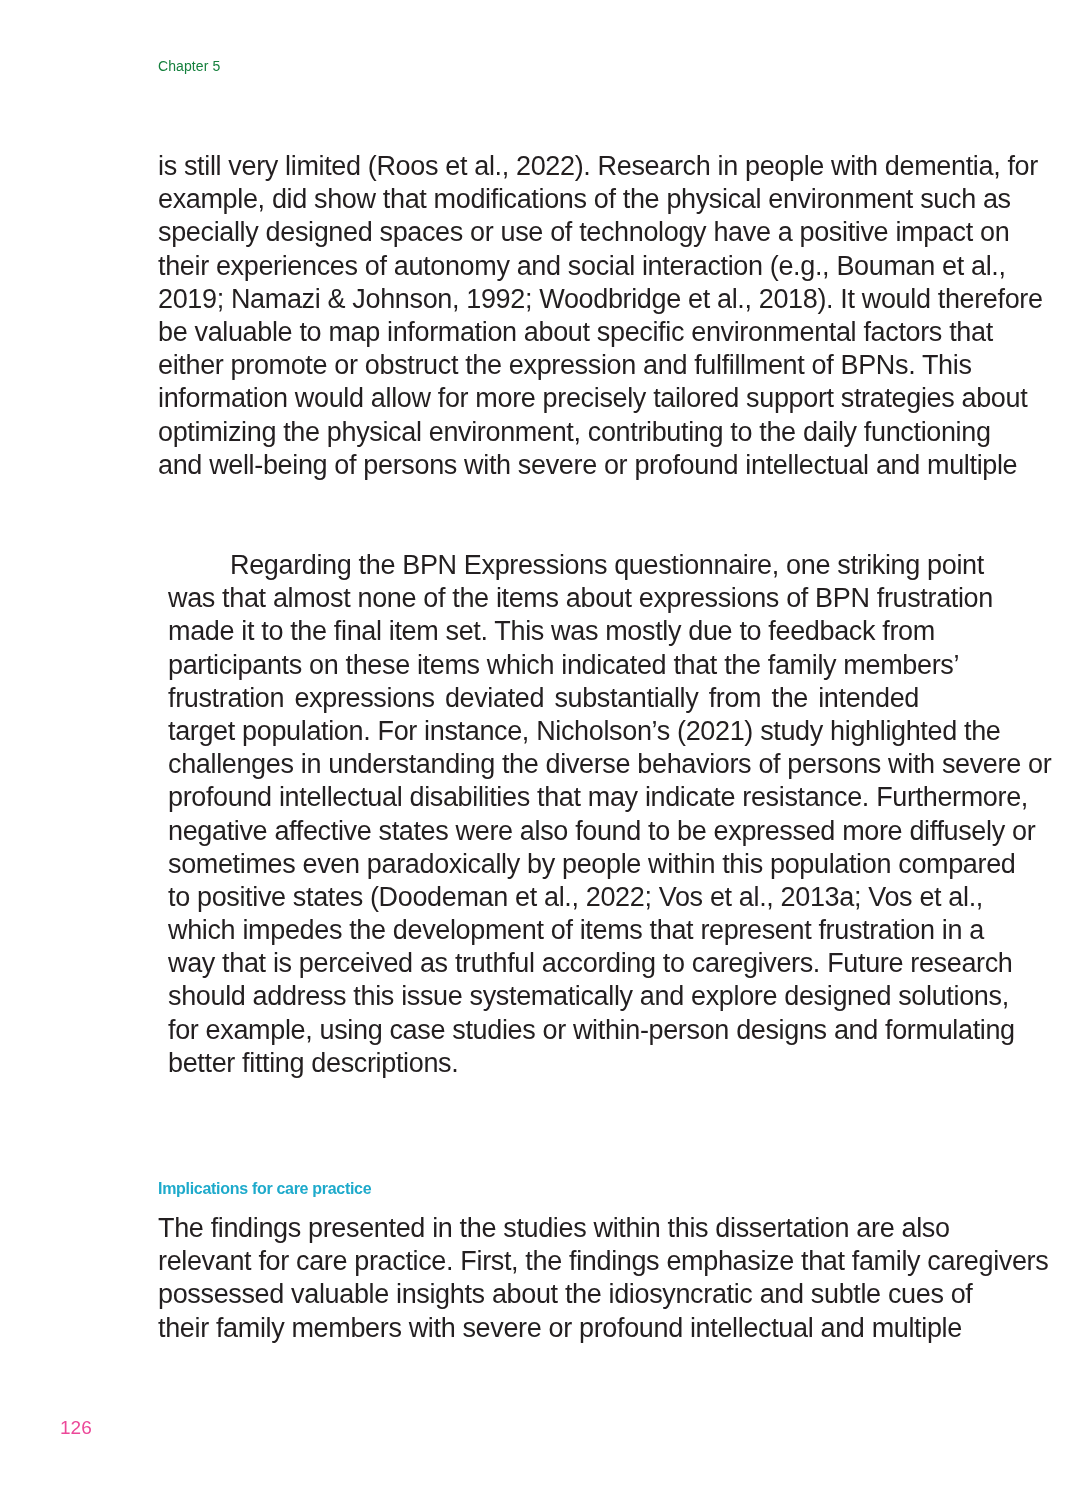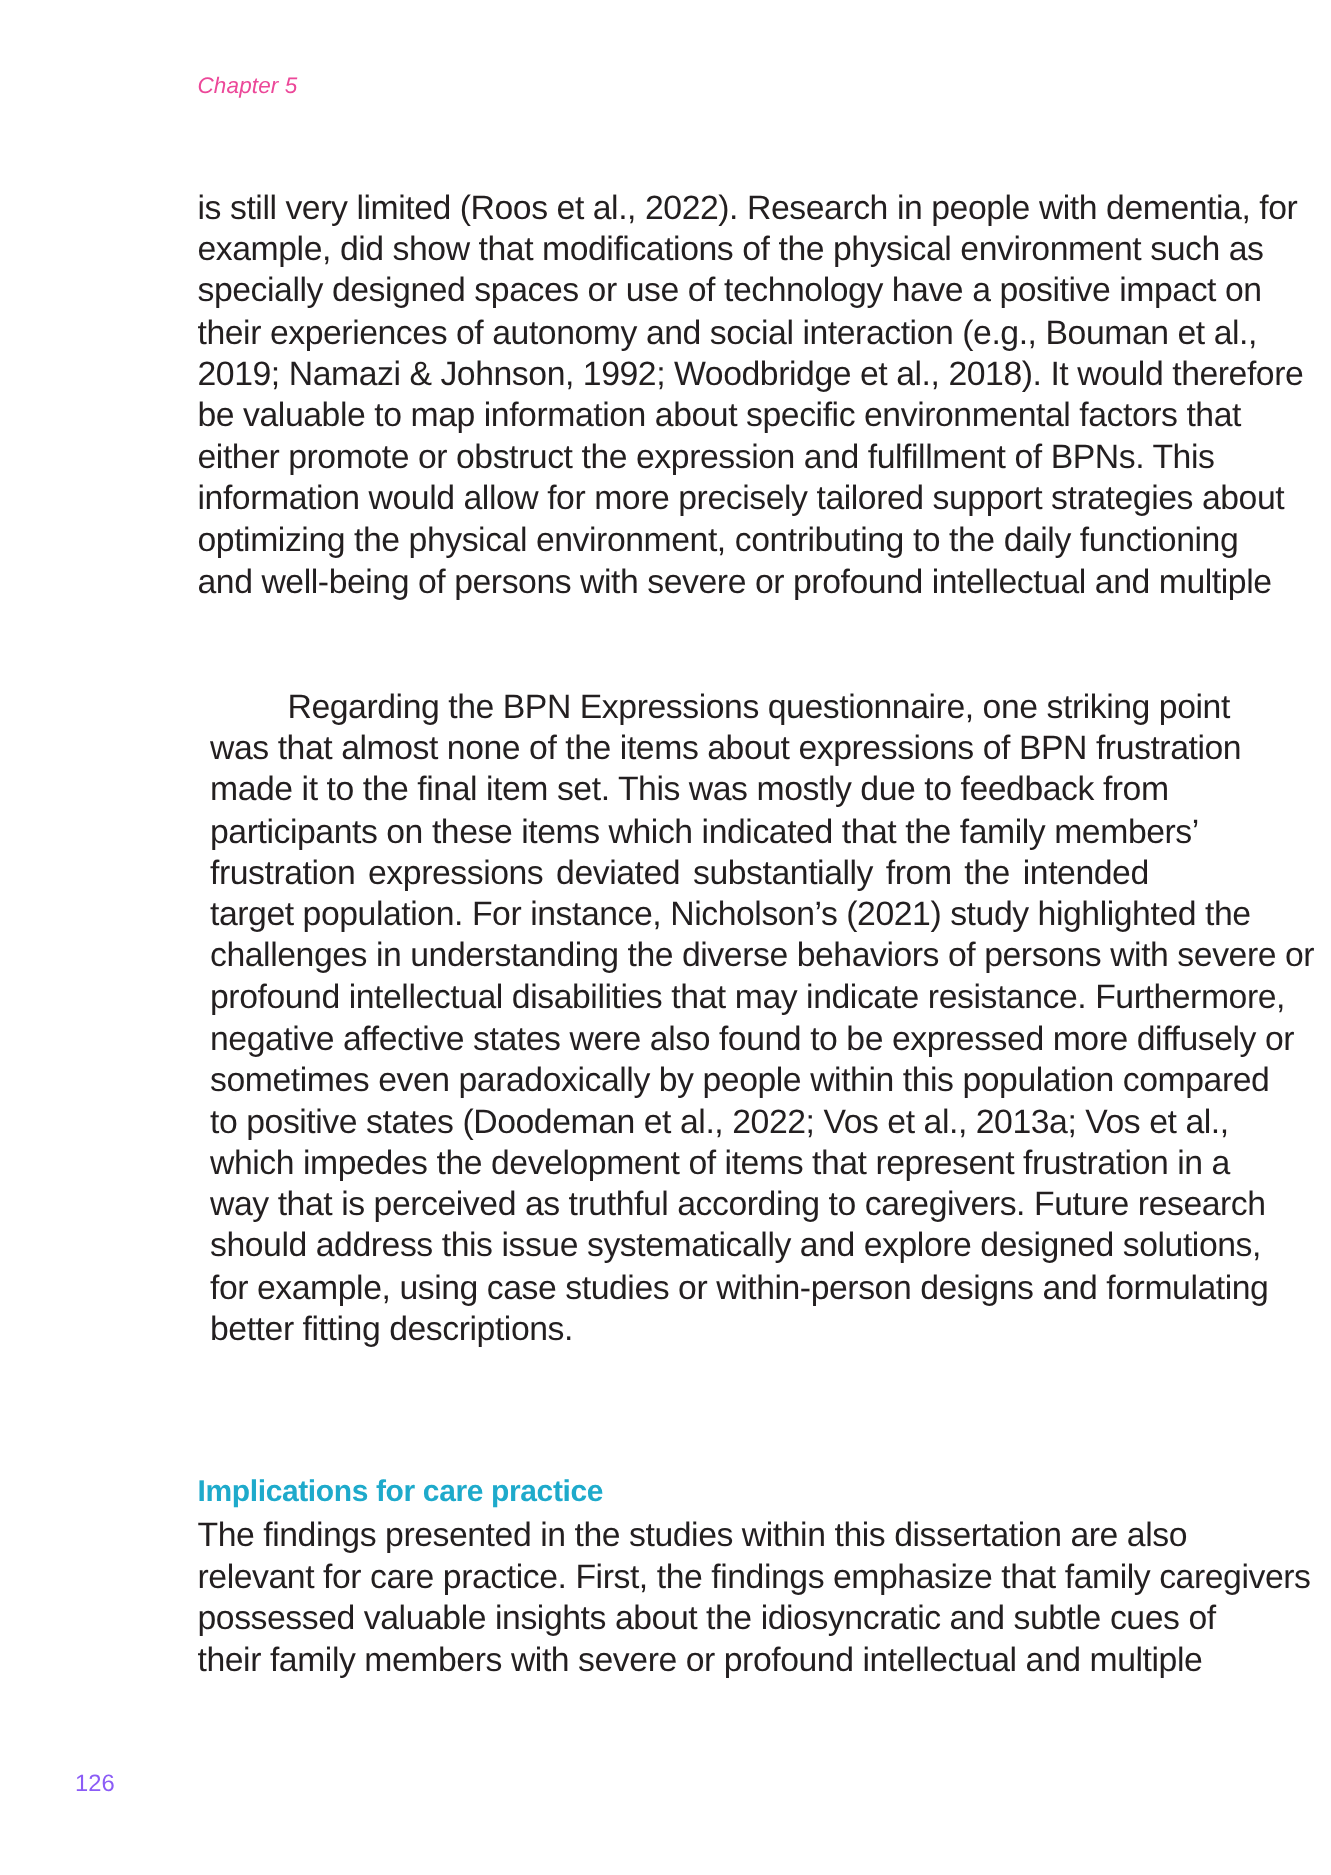--- a/index.html
+++ b/index.html
@@ -1,26 +1,26 @@
 <!DOCTYPE html>
 <html><head>
 <meta charset="utf-8">
 <style>
   html, body { margin: 0; padding: 0; background: #ffffff; }
   body { width: 1065px; height: 1500px; position: relative; overflow: hidden;
          font-family: "Liberation Sans", "DejaVu Sans", sans-serif; color: #231f20; }
-  .running-head { position: absolute; left: 158px; top: 58px; font-size: 18px; color: #ec4899; letter-spacing: 0.1px; font-style: italic; }
-  .page-number { position: absolute; left: 60px; top: 1417px; font-size: 19px; color: #8b5cf6; }
+  .running-head { position: absolute; left: 158px; top: 58px; font-size: 14px; color: #15803d; letter-spacing: 0.1px; }
+  .page-number { position: absolute; left: 60px; top: 1417px; font-size: 19px; color: #ec4899; }
   .text-block { position: absolute; left: 158px; width: 751px; }
   .line { display: block; height: 33.2px; line-height: 33.2px; font-size: 27px;
           text-align: justify; text-align-last: justify; white-space: nowrap; overflow: visible;
           letter-spacing: -0.35px; }
   .line.last { text-align-last: left; }
   .line.indent { padding-left: 62px; }
-  .section-heading { position: absolute; left: 158px; top: 1180px; font-size: 24px; font-weight: bold;
+  .section-heading { position: absolute; left: 158px; top: 1180px; font-size: 16px; font-weight: bold;
                      color: #1eaacb; letter-spacing: -0.3px; }
 </style>
 </head>
 <body>
 
 <div class="running-head">Chapter 5</div>
 
 <div class="text-block" style="top:150px;">
   <span class="line">is still very limited (Roos et al., 2022). Research in people with dementia, for</span>
   <span class="line">example, did show that modifications of the physical environment such as</span>

